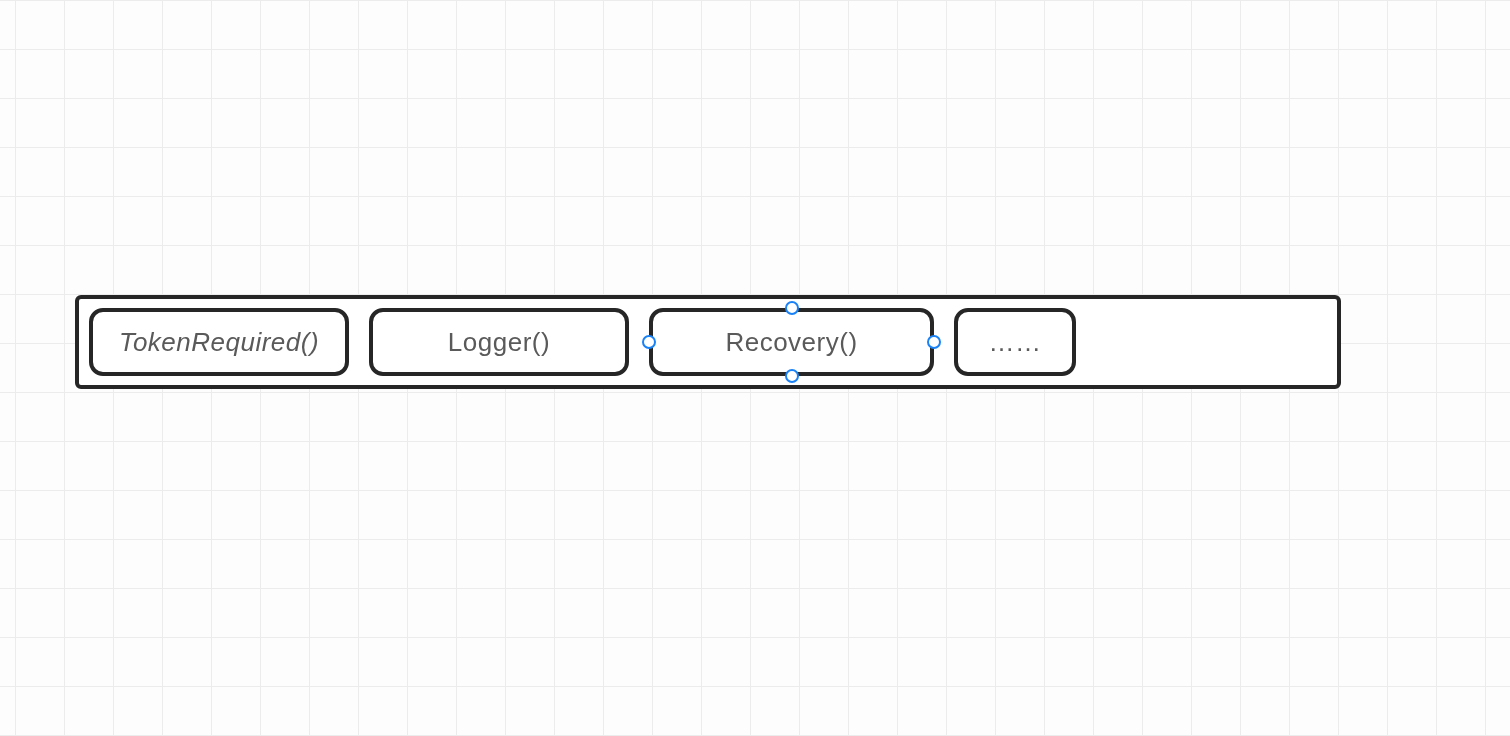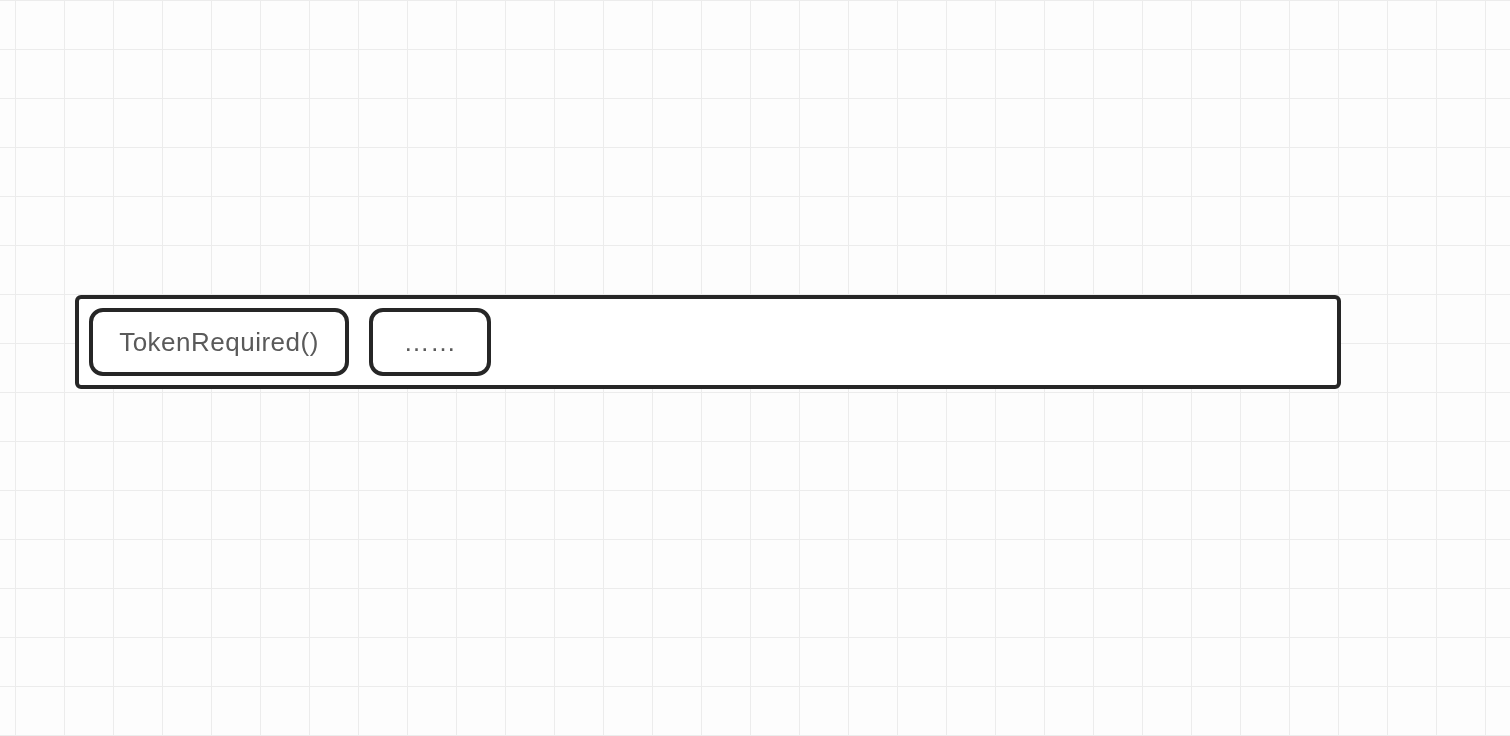--- a/index.html
+++ b/index.html
@@ -53,21 +53,21 @@
       display: flex;
       align-items: center;
       justify-content: center;
       font-size: 26px;
       color: #5a5a5a;
       font-weight: 400;
       position: relative;
       letter-spacing: 0.5px;
     }
 
-    .node-1 { width: 260px; }
+    .node-1 { width: 260px; font-style: italic; }
     .node-2 { width: 260px; }
     .node-3 { width: 285px; }
     .node-4 { width: 260px; }
     .node-5 { width: 122px; }
 
     .selected {
       position: relative;
     }
 
     .handle {
@@ -106,16 +106,26 @@
   </style>
 </head>
 <body>
 
 <div class="grid-bg"></div>
 
 <div class="container">
   <div class="node node-1">
     <span>TokenRequired()</span>
   </div>
+  <div class="node node-2">
+    <span>Logger()</span>
+  </div>
+  <div class="node node-3 selected">
+    <span>Recovery()</span>
+    <div class="handle handle-top"></div>
+    <div class="handle handle-bottom"></div>
+    <div class="handle handle-left"></div>
+    <div class="handle handle-right"></div>
+  </div>
   <div class="node node-5">
     <span>……</span>
   </div>
 </div>
 
 </body></html>

